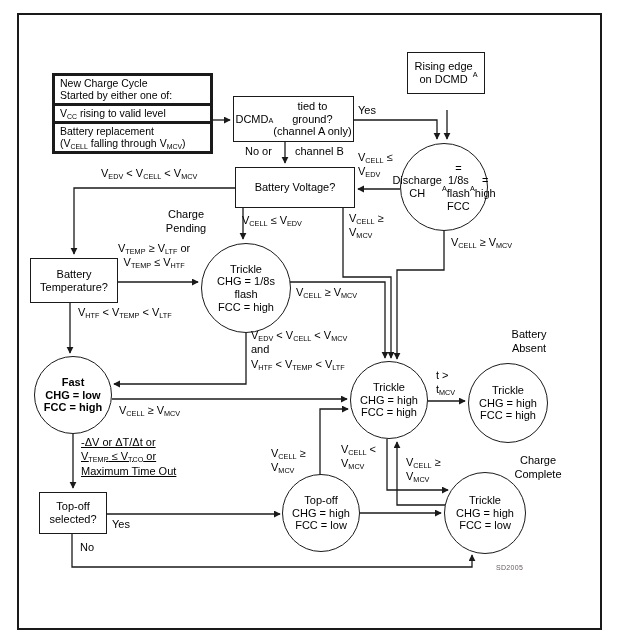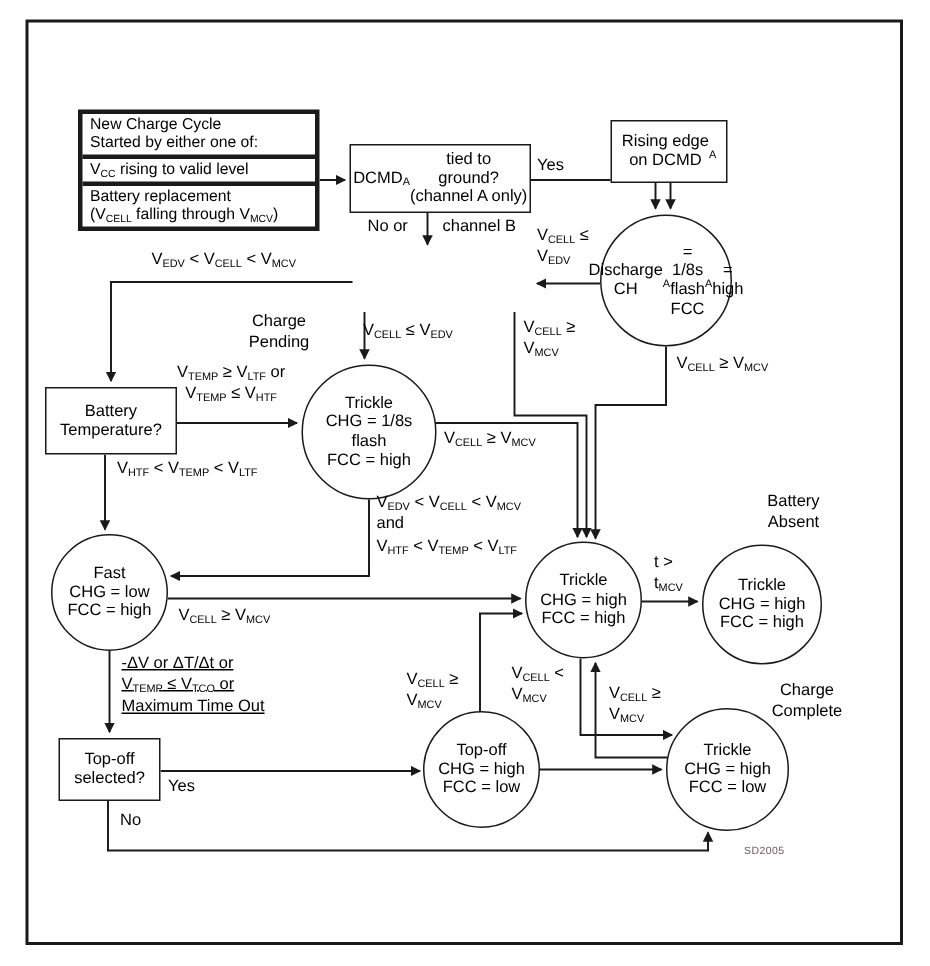--- a/index.html
+++ b/index.html
@@ -71,27 +71,28 @@
     </g>
   </svg>
 
   <div class="cycle-box">
     <div class="cycle-row">New Charge Cycle<br>Started by either one of:</div>
     <div class="cycle-row">V<sub>CC</sub> rising to valid level</div>
     <div class="cycle-row">Battery replacement<br>(V<sub>CELL</sub> falling through V<sub>MCV</sub>)</div>
   </div>
 
   <div class="node" style="left:233px;top:96px;width:121px;height:46px;">DCMD<sub>A</sub> tied to<br>ground?<br>(channel A only)</div>
-  <div class="node" style="left:407px;top:80px;width:78px;height:42px;">Rising edge<br>on DCMD<sub>A</sub></div>
+  <div class="node" style="left:407px;top:52px;width:78px;height:42px;">Rising edge<br>on DCMD<sub>A</sub></div>
+  <div class="node" style="left:235px;top:167px;width:120px;height:41px;">Battery Voltage?</div>
   <div class="node" style="left:30px;top:258px;width:88px;height:45px;">Battery<br>Temperature?</div>
   <div class="node" style="left:39px;top:492px;width:68px;height:42px;">Top-off<br>selected?</div>
 
   <div class="node circle" style="left:400px;top:143px;width:88px;height:88px;">Discharge<br>CH<sub>A</sub> = 1/8s<br>flash<br>FCC<sub>A</sub> = high</div>
   <div class="node circle" style="left:201px;top:243px;width:90px;height:90px;">Trickle<br>CHG = 1/8s<br>flash<br>FCC = high</div>
-  <div class="node circle" style="left:34px;top:356px;width:78px;height:78px;">Fast<br>CHG = low<br>FCC = high</div>
+  <div class="node circle" style="left:34px;top:356px;width:78px;height:78px;font-weight:bold;">Fast<br>CHG = low<br>FCC = high</div>
   <div class="node circle" style="left:350px;top:361px;width:78px;height:78px;">Trickle<br>CHG = high<br>FCC = high</div>
   <div class="node circle" style="left:468px;top:363px;width:80px;height:80px;">Trickle<br>CHG = high<br>FCC = high</div>
   <div class="node circle" style="left:282px;top:474px;width:78px;height:78px;">Top-off<br>CHG = high<br>FCC = low</div>
   <div class="node circle" style="left:444px;top:472px;width:82px;height:82px;">Trickle<br>CHG = high<br>FCC = low</div>
 
   <div class="lbl bold center" style="left:150px;top:208px;width:72px;line-height:1.25;">Charge<br>Pending</div>
   <div class="lbl bold center" style="left:493px;top:328px;width:72px;line-height:1.25;">Battery<br>Absent</div>
   <div class="lbl bold center" style="left:498px;top:454px;width:80px;line-height:1.25;">Charge<br>Complete</div>
 
   <div class="lbl" style="left:358px;top:103px;">Yes</div>

